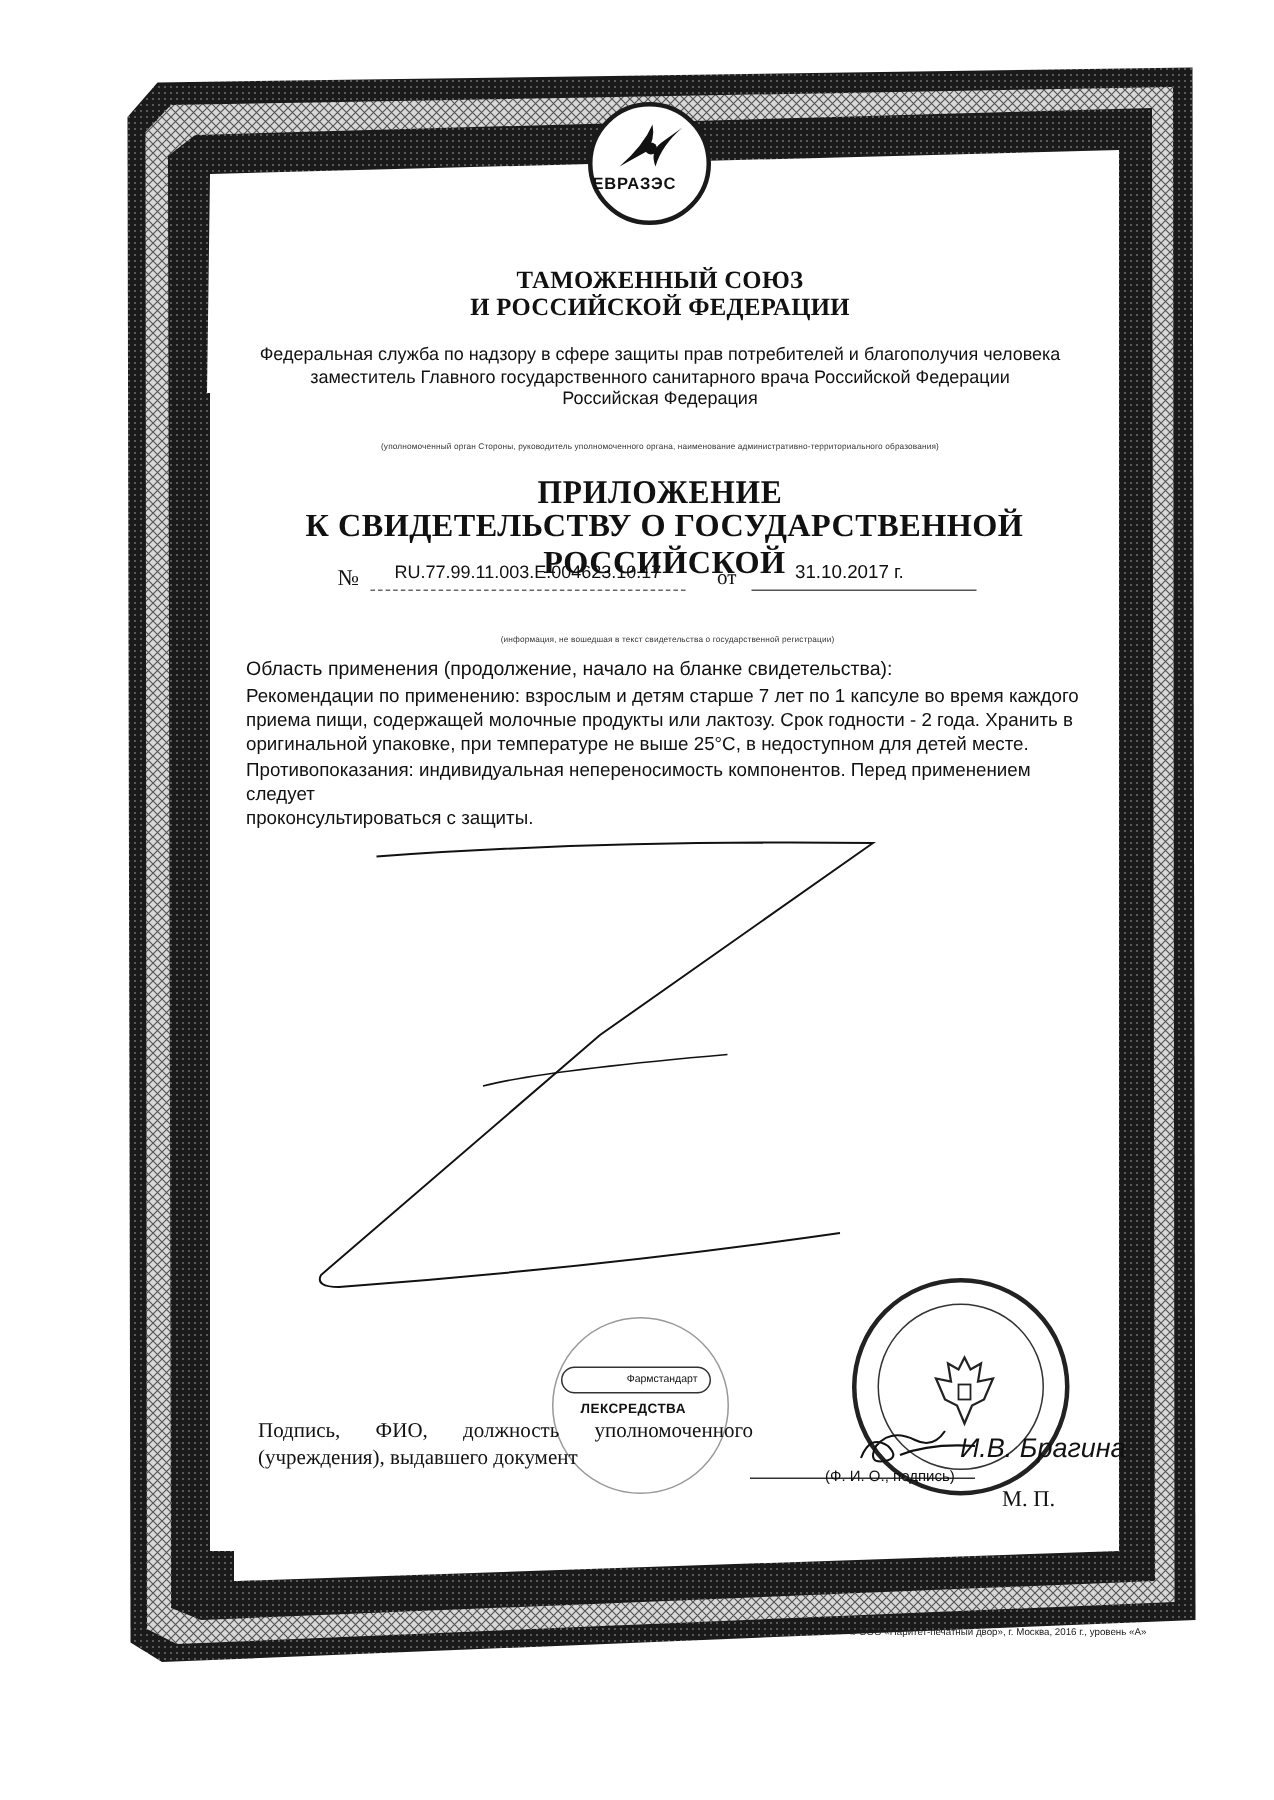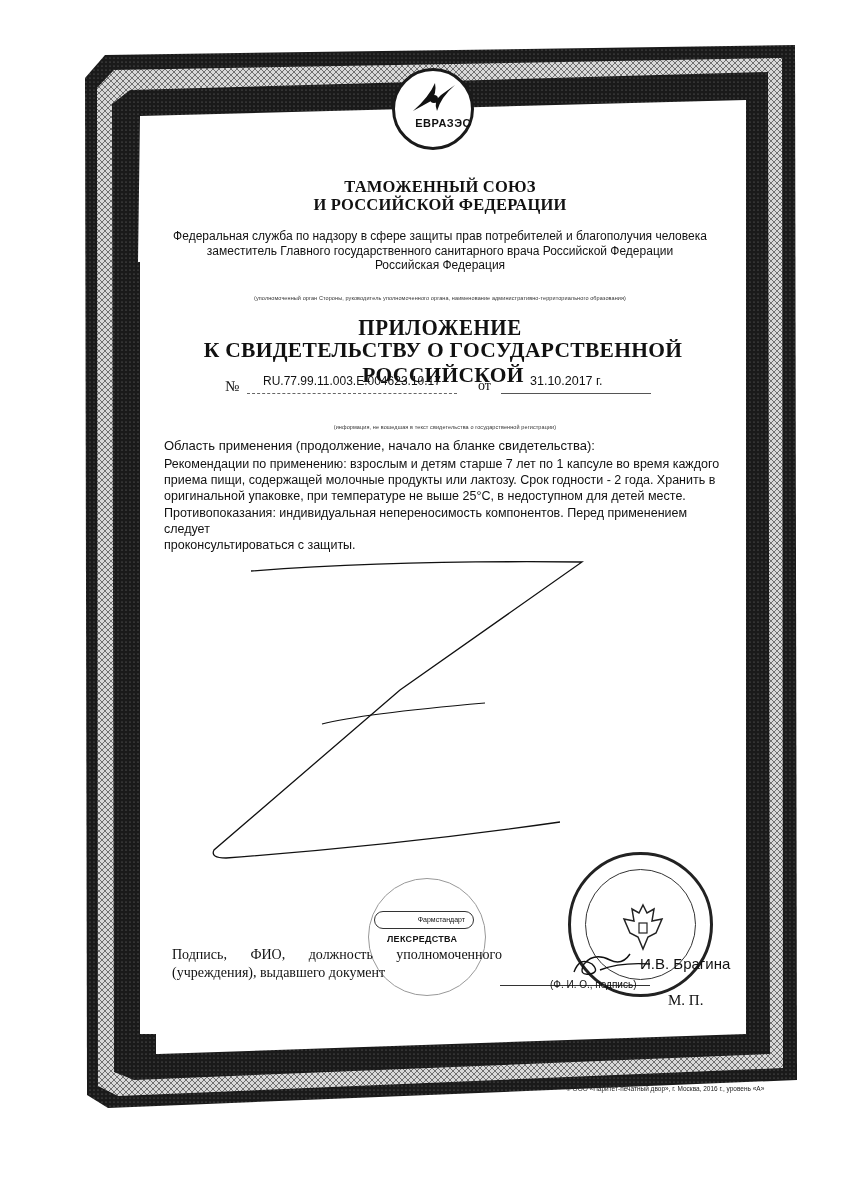--- a/index.html
+++ b/index.html
@@ -6,21 +6,21 @@
   body { width:849px; height:1200px; position:relative; overflow:hidden;
          font-family:"Liberation Sans", sans-serif; color:#111; }
   .abs { position:absolute; }
 
   
   #frame { position:absolute; left:0; top:0; width:849px; height:1200px; pointer-events:none; }
 
   
   .logo { left:392px; top:68px; width:82px; height:82px; border-radius:50%;
           background:#fff; border:3px solid #1a1a1a; box-sizing:border-box; }
-  .logo-text { position:absolute; left:0; right:0; top:46px; text-align:right;
+  .logo-text { position:absolute; left:0; right:0; top:46px; text-align:left;
                font-family:"Liberation Sans", sans-serif; font-weight:bold; font-size:11px; letter-spacing:0.5px; }
 
   .serif { font-family:"Liberation Serif", serif; }
   .center { text-align:center; }
 
   .h-union { left:140px; width:600px; top:178px; font-size:16.5px; font-weight:bold; line-height:18px; letter-spacing:0.2px; }
   .sub-lines { left:140px; width:600px; top:229px; font-size:12px; line-height:14.5px; }
 
   .tiny-caption { font-size:5.5px; color:#333; letter-spacing:0.1px; }
   .cap1 { left:195px; width:490px; top:295px; }
@@ -40,21 +40,21 @@
   .scope-heading { left:164px; top:438px; font-size:13px; font-weight:normal; }
   .scope-body { left:164px; width:560px; top:456px; font-size:12.5px; line-height:16.2px; }
   .scope-body p { margin:0; }
 
   .sig-block { left:172px; top:946px; width:330px; font-family:"Liberation Serif", serif; font-size:14px; line-height:18px; }
   .sig-block div { text-align:justify; text-align-last:justify; }
   .sig-block div:last-child { text-align-last:left; }
 
   .sig-line { left:500px; top:985px; width:150px; border-bottom:1px solid #333; }
   .fio-caption { left:550px; top:979px; font-size:10px; }
-  .signer-name { left:640px; top:955px; font-size:15px; }
+  .signer-name { left:640px; top:955px; font-size:18px;font-style:italic; }
   .mp { left:668px; top:992px; font-family:"Liberation Serif", serif; font-size:15px; }
 
   .imprint { left:566px; top:1085px; font-size:6.5px; color:#222; }
 
   .stamp-round { border-radius:50%; border:1.5px solid #555; box-sizing:border-box; }
   .stamp-lek { left:368px; top:878px; width:118px; height:118px; border-color:#999; }
   .lek-badge { position:absolute; left:5px; top:32px; width:100px; height:18px; border:1.5px solid #333; border-radius:9px; font-size:7px; text-align:right; padding-right:8px; box-sizing:border-box; line-height:15px; }
   .lek-text { position:absolute; left:18px; top:55px; font-size:9px; font-weight:bold; letter-spacing:0.3px; }
 
   .seal { left:568px; top:852px; width:145px; height:145px; border:3px solid #222; }

